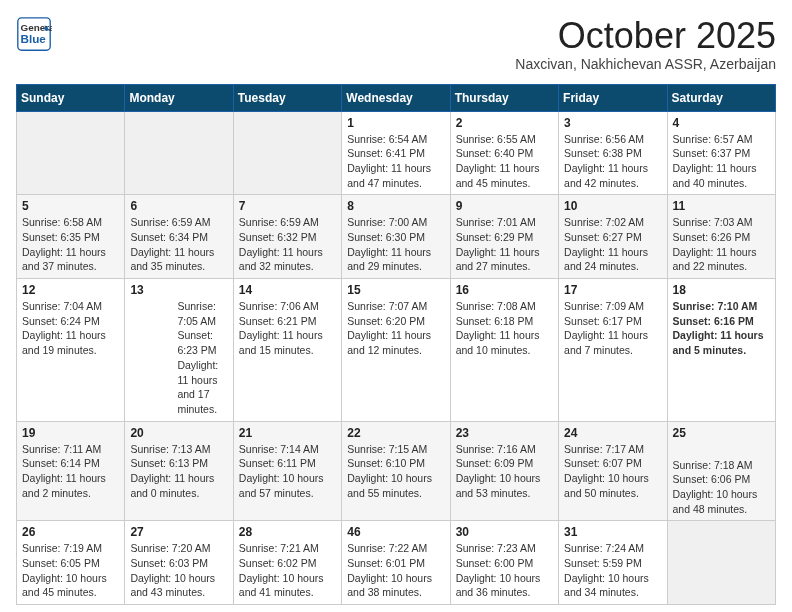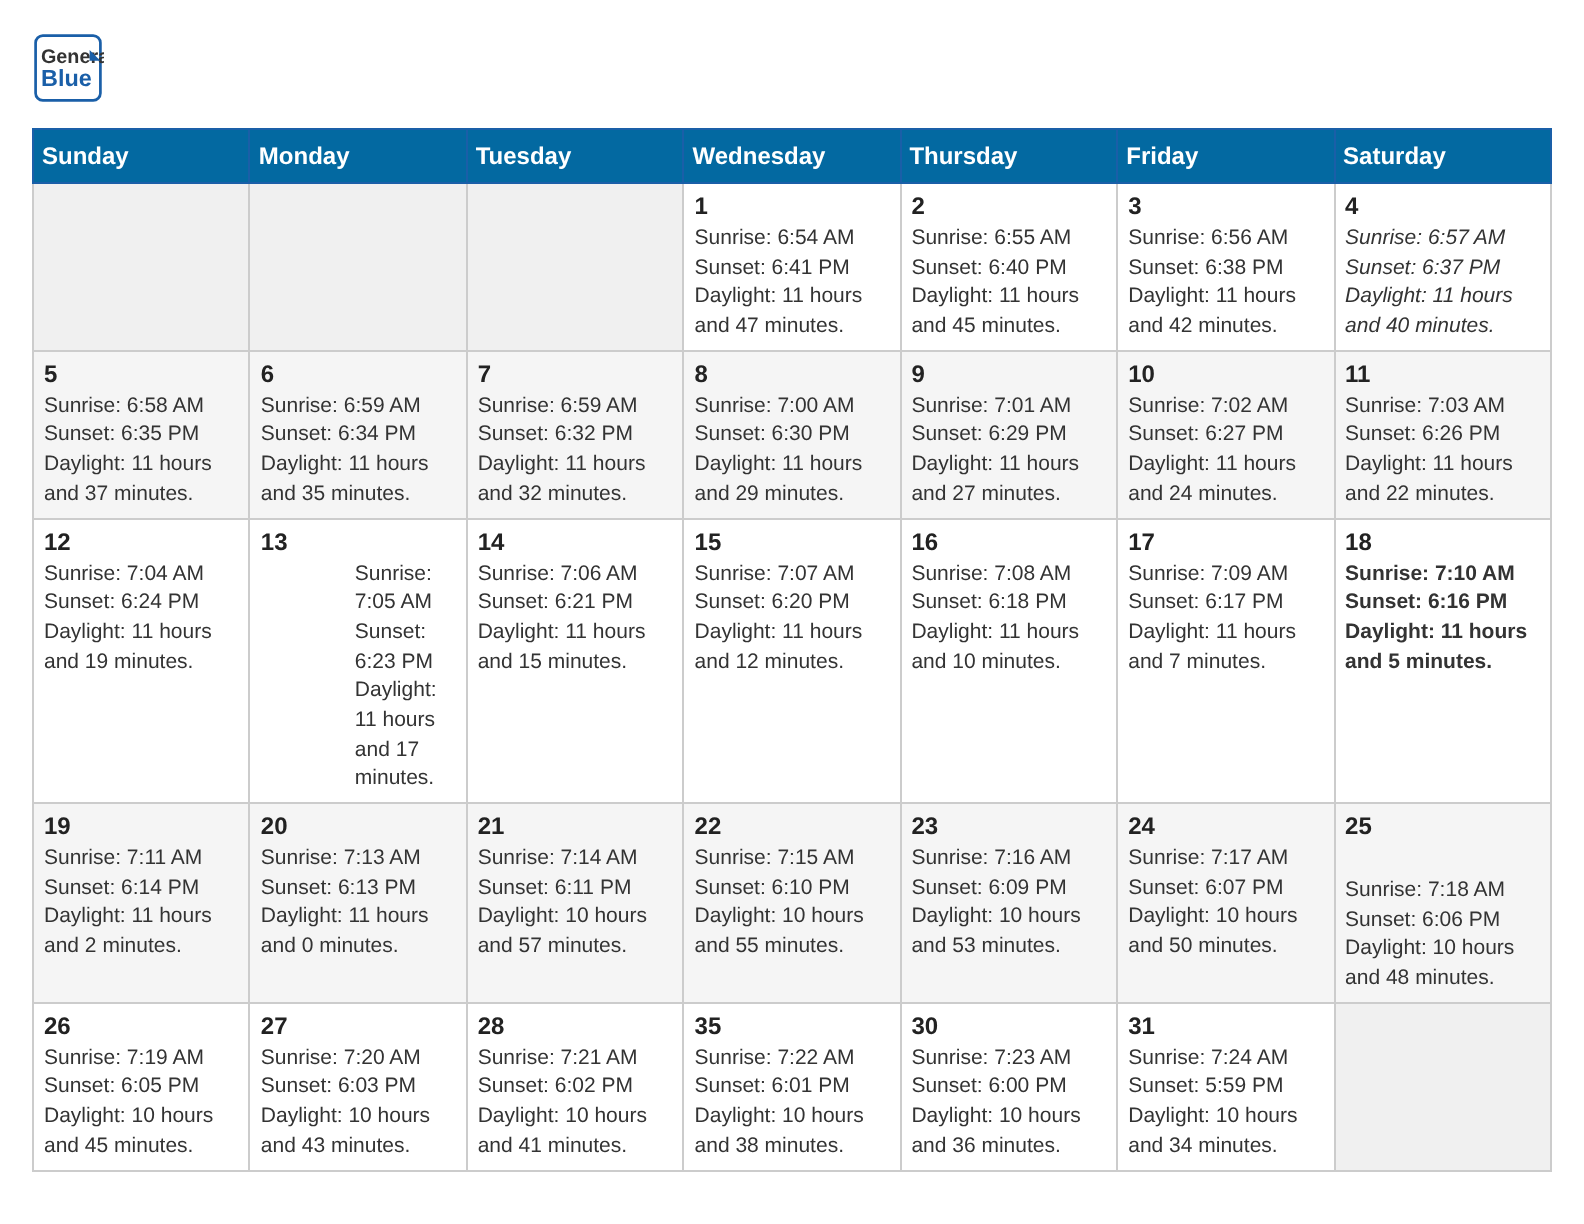--- a/index.html
+++ b/index.html
@@ -37,21 +37,21 @@
     .location {
       font-size: 14px;
       color: #444;
     }
     table {
       width: 100%;
       border-collapse: collapse;
       font-size: 11px;
     }
     thead tr th {
-      background-color: #0369a1;
+      background-color: #0c4a6e;
       color: #fff;
       padding: 6px 4px;
       text-align: left;
       font-size: 12px;
       font-weight: bold;
       border: 1px solid #1a5fa8;
     }
     tbody tr td {
       border: 1px solid #ccc;
       padding: 4px 5px;
@@ -86,20 +86,24 @@
 
 <div class="header">
   <div class="logo">
     <svg class="logo-icon" viewBox="0 0 40 40">
       <rect x="2" y="2" width="36" height="36" rx="4" fill="none" stroke="#1a5fa8" stroke-width="1.5"></rect>
       <text x="5" y="17" font-family="Arial" font-weight="bold" font-size="11" fill="#333">General</text>
       <text x="5" y="30" font-family="Arial" font-weight="bold" font-size="13" fill="#1a5fa8">Blue</text>
       <polygon points="32,10 38,16 32,16" fill="#1a5fa8"></polygon>
     </svg>
   </div>
+  <div class="title-block">
+    <div class="month-title">October 2025</div>
+    <div class="location">Naxcivan, Nakhichevan ASSR, Azerbaijan</div>
+  </div>
 </div>
 
 <table>
   <thead>
     <tr id="weekday-header">
         <th>Sunday</th>
         <th>Monday</th>
         <th>Tuesday</th>
         <th>Wednesday</th>
         <th>Thursday</th>
@@ -128,21 +132,21 @@
         </td>
         <td>
           <div class="day-number">3</div>
           <div class="day-content" style="white-space: pre-line;">Sunrise: 6:56 AM
 Sunset: 6:38 PM
 Daylight: 11 hours
 and 42 minutes.</div>
         </td>
         <td>
           <div class="day-number">4</div>
-          <div class="day-content" style="white-space: pre-line; font-style: italic;">Sunrise: 6:57 AM
+          <div class="day-content" style="white-space: pre-line;">Sunrise: 6:57 AM
 Sunset: 6:37 PM
 Daylight: 11 hours
 and 40 minutes.</div>
         </td>
       </tr>
       <tr>
         <td>
           <div class="day-number">5</div>
           <div class="day-content" style="white-space: pre-line;">Sunrise: 6:58 AM
 Sunset: 6:35 PM
@@ -310,21 +314,21 @@
 and 43 minutes.</div>
         </td>
         <td>
           <div class="day-number">28</div>
           <div class="day-content" style="white-space: pre-line;">Sunrise: 7:21 AM
 Sunset: 6:02 PM
 Daylight: 10 hours
 and 41 minutes.</div>
         </td>
         <td>
-          <div class="day-number">35</div>
+          <div class="day-number">46</div>
           <div class="day-content" style="white-space: pre-line;">Sunrise: 7:22 AM
 Sunset: 6:01 PM
 Daylight: 10 hours
 and 38 minutes.</div>
         </td>
         <td>
           <div class="day-number">30</div>
           <div class="day-content" style="white-space: pre-line;">Sunrise: 7:23 AM
 Sunset: 6:00 PM
 Daylight: 10 hours

